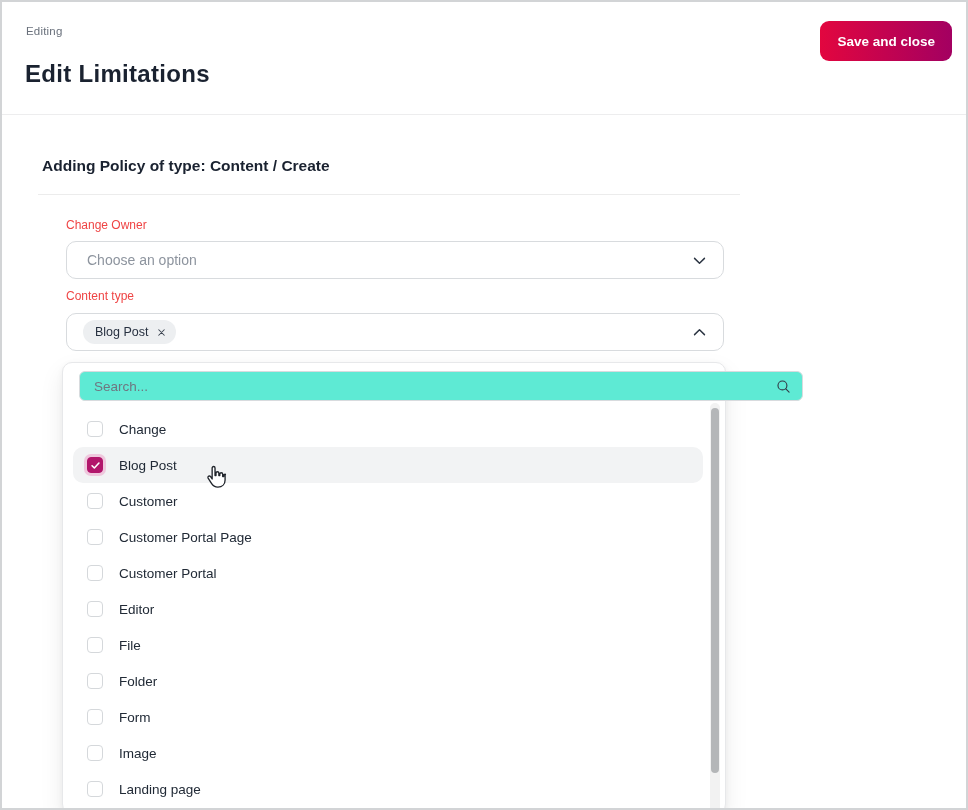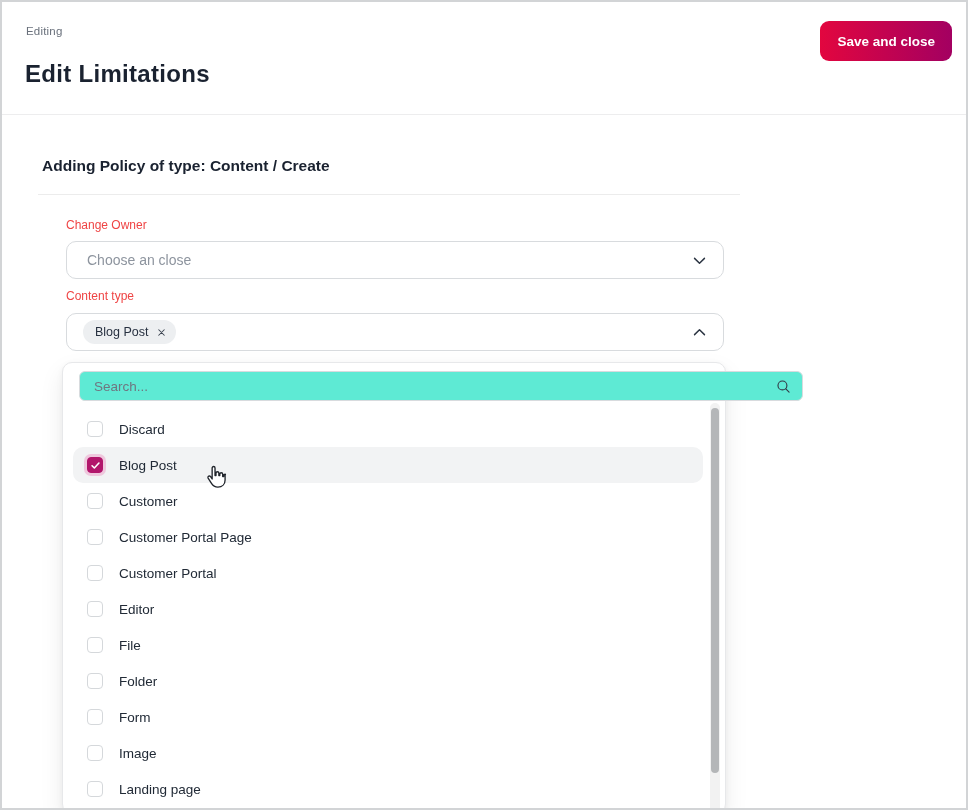--- a/index.html
+++ b/index.html
@@ -141,21 +141,21 @@
     <div class="header-actions">
       <button class="btn btn-save">Save and close</button>
     </div>
   </div>
 
   <div class="section-title">Adding Policy of type: Content / Create</div>
   <div class="section-divider"></div>
 
   <div class="field-label lbl-owner">Change Owner</div>
   <div class="select sel-owner">
-    <span class="placeholder">Choose an close</span>
+    <span class="placeholder">Choose an option</span>
     <span class="chevron">
       <svg width="17" height="17" viewBox="0 0 24 24">
           <path d="M5 9l7 7 7-7" stroke="#2b3442" stroke-width="2" fill="none" stroke-linecap="round" stroke-linejoin="round"></path>
         </svg>
     </span>
   </div>
 
   <div class="field-label lbl-content">Content type</div>
   <div class="select sel-content">
     <span class="chip">
@@ -182,21 +182,21 @@
             <path d="M15.3 15.3l4.6 4.6" stroke="#333b47" stroke-width="1.6" stroke-linecap="round"></path>
           </svg>
       </span>
     </div>
 
     <div class="options">
         <div class="option-row">
       <span class="checkbox">
         
       </span>
-      <span class="option-label">Discard</span>
+      <span class="option-label">Change</span>
     </div>
         <div class="option-row checked highlighted">
       <span class="checkbox">
         <svg class="check" width="11" height="11" viewBox="0 0 24 24" style="display: block;">
           <path d="M4.5 12.5l5 5 10-11" stroke="#ffffff" stroke-width="3.4" fill="none" stroke-linecap="round" stroke-linejoin="round"></path>
         </svg>
       </span>
       <span class="option-label">Blog Post</span>
     </div>
         <div class="option-row">

